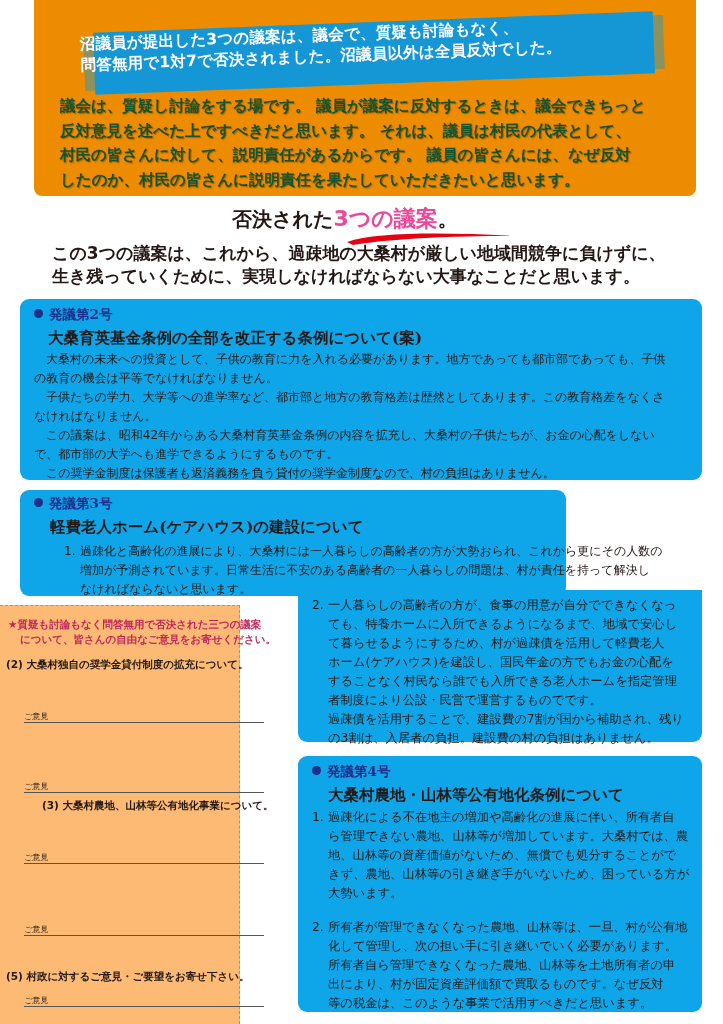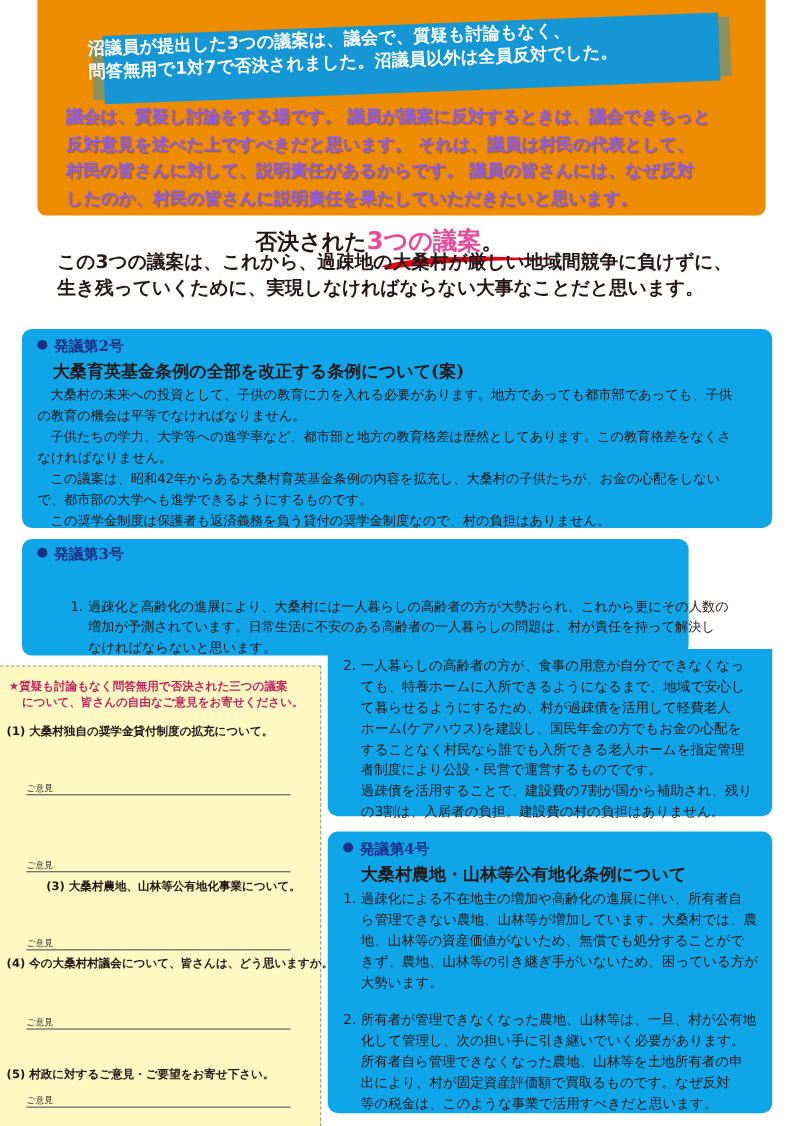--- a/index.html
+++ b/index.html
@@ -16,41 +16,41 @@
     background: #1497d4; transform: rotate(-2.2deg);
     box-shadow: -14px 0 0 -4px rgba(20,151,212,0.45), 14px 0 0 -4px rgba(20,151,212,0.45);
   }
   .ribbon-text {
     position: absolute; left: 80px; top: 24px; width: 540px;
     color: #ffffff; font-weight: bold; font-size: 15.5px; line-height: 21px;
     transform: rotate(-2.2deg); letter-spacing: 0.2px; white-space: nowrap;
   }
   .banner-body {
     position: absolute; left: 60px; top: 94px; width: 640px;
-    color: #8b5cf6; font-weight: bold; font-size: 15.5px; line-height: 24.5px;
+    color: #14532d; font-weight: bold; font-size: 15.5px; line-height: 24.5px;
     text-shadow: 1px 1px 1px rgba(120,60,0,0.55);
     white-space: nowrap;
   }
 
   
   .heading {
     position: absolute; left: 232px; top: 204px; height: 34px;
     font-size: 20px; font-weight: bold; white-space: nowrap; color: #231815;
   }
   .heading .hl { color: #ec4899; font-size: 22px; }
   .swoosh { position: absolute; left: 345px; top: 230px; }
   .intro {
-    position: absolute; left: 52px; top: 228px; width: 640px;
+    position: absolute; left: 52px; top: 242px; width: 640px;
     font-size: 17px; font-weight: bold; line-height: 23px; white-space: nowrap;
   }
 
   
   .pbox { position: absolute; background: #0ea5e9; border-radius: 9px; }
   .box2 { left: 20px; top: 299px; width: 682px; height: 181px; }
-  .box3 { left: 20px; top: 490px; width: 606px; height: 106px; }
+  .box3 { left: 20px; top: 490px; width: 546px; height: 106px; }
   .box3b { left: 298px; top: 590px; width: 404px; height: 152px; border-radius: 0 0 9px 9px; }
   .box4 { left: 298px; top: 756px; width: 404px; height: 256px; }
 
   .bill-num {
     position: absolute; color: #1d2f8a; font-family: "DejaVu Serif", serif;
     font-weight: bold; font-size: 13.5px; white-space: nowrap;
   }
   .bill-num .dot { display: inline-block; width: 9px; height: 9px; border-radius: 50%;
     background: #1d2f8a; margin-right: 6px; vertical-align: 1px; }
   .bill-title {
@@ -60,22 +60,22 @@
   .para {
     position: absolute; font-size: 12px; line-height: 19px; color: #231815; white-space: nowrap;
   }
   .para .ind { display: inline-block; width: 12px; }
   .item { position: absolute; font-size: 12px; line-height: 19px; white-space: nowrap; }
   .item .num { position: absolute; left: 0; top: 0; }
   .item .txt { position: absolute; left: 16px; top: 0; }
 
   
   .form {
-    position: absolute; left: 0; top: 605px; width: 292px; height: 419px;
-    background: #fef9c3; border-top: 1px dashed #999; border-right: 1px dashed #999;
+    position: absolute; left: 0; top: 605px; width: 240px; height: 419px;
+    background: #fdba74; border-top: 1px dashed #999; border-right: 1px dashed #999;
   }
   .form-head {
     position: absolute; left: 8px; top: 11px; color: #c1275d; font-weight: bold;
     font-size: 10.5px; line-height: 15px; white-space: nowrap;
   }
   .q { position: absolute; left: 6px; font-weight: bold; font-size: 10.5px; white-space: nowrap; color: #231815; }
   .opinion-label { position: absolute; left: 24px; font-size: 8px; color: #231815; }
   .opinion-line { position: absolute; left: 24px; width: 240px; height: 0; border-top: 1px solid #555; }
 </style>
 </head>
@@ -115,20 +115,21 @@
     <div><span class="ind"></span><span>子供たちの学力、大学等への進学率など、都市部と地方の教育格差は歴然としてあります。この教育格差をなくさ</span></div>
     <div>なければなりません。</div>
     <div><span class="ind"></span><span>この議案は、昭和42年からある大桑村育英基金条例の内容を拡充し、大桑村の子供たちが、お金の心配をしない</span></div>
     <div>で、都市部の大学へも進学できるようにするものです。</div>
     <div><span class="ind"></span><span>この奨学金制度は保護者も返済義務を負う貸付の奨学金制度なので、村の負担はありません。</span></div>
   </div>
 </div>
 
 <div class="pbox box3">
   <div class="bill-num" style="left:14px;top:5px;"><span class="dot"></span><span>発議第3号</span></div>
+  <div class="bill-title" style="left:30px;top:27px;">軽費老人ホーム(ケアハウス)の建設について</div>
   <div class="item" style="left:44px;top:52px;width:620px;">
     <span class="num">1.</span>
     <div class="txt">
       <div>過疎化と高齢化の進展により、大桑村には一人暮らしの高齢者の方が大勢おられ、これから更にその人数の</div>
       <div>増加が予測されています。日常生活に不安のある高齢者の一人暮らしの問題は、村が責任を持って解決し</div>
       <div>なければならないと思います。</div>
     </div>
   </div>
 </div>
 <div class="pbox box3b">
@@ -171,31 +172,30 @@
     </div>
   </div>
 </div>
 
 <div class="form">
   <div class="form-head">
     <div>★質疑も討論もなく問答無用で否決された三つの議案</div>
     <div style="padding-left:12px;">について、皆さんの自由なご意見をお寄せください。</div>
   </div>
 
-  <div class="q" style="top:52px;">(1) 大桑村独自の奨学金貸付制度の拡充について。</div>
+  <div class="q" style="top:52px;">(2) 大桑村独自の奨学金貸付制度の拡充について。</div>
   <div class="opinion-label" style="top:105px;">ご意見</div>
   <div class="opinion-line" style="top:116px;"></div>
 
   <div class="opinion-label" style="top:175px;">ご意見</div>
   <div class="opinion-line" style="top:186px;"></div>
 
   <div class="q" style="top:193px;margin-left:36px;">(3) 大桑村農地、山林等公有地化事業について。</div>
   <div class="opinion-label" style="top:246px;">ご意見</div>
   <div class="opinion-line" style="top:257px;"></div>
 
-  <div class="q" style="top:263px;">(4) 今の大桑村村議会について、皆さんは、どう思いますか。</div>
   <div class="opinion-label" style="top:318px;">ご意見</div>
   <div class="opinion-line" style="top:329px;"></div>
 
   <div class="q" style="top:336px;margin-top:28px;">(5) 村政に対するご意見・ご要望をお寄せ下さい。</div>
   <div class="opinion-label" style="top:389px;">ご意見</div>
   <div class="opinion-line" style="top:400px;"></div>
 </div>
 
 </body></html>

